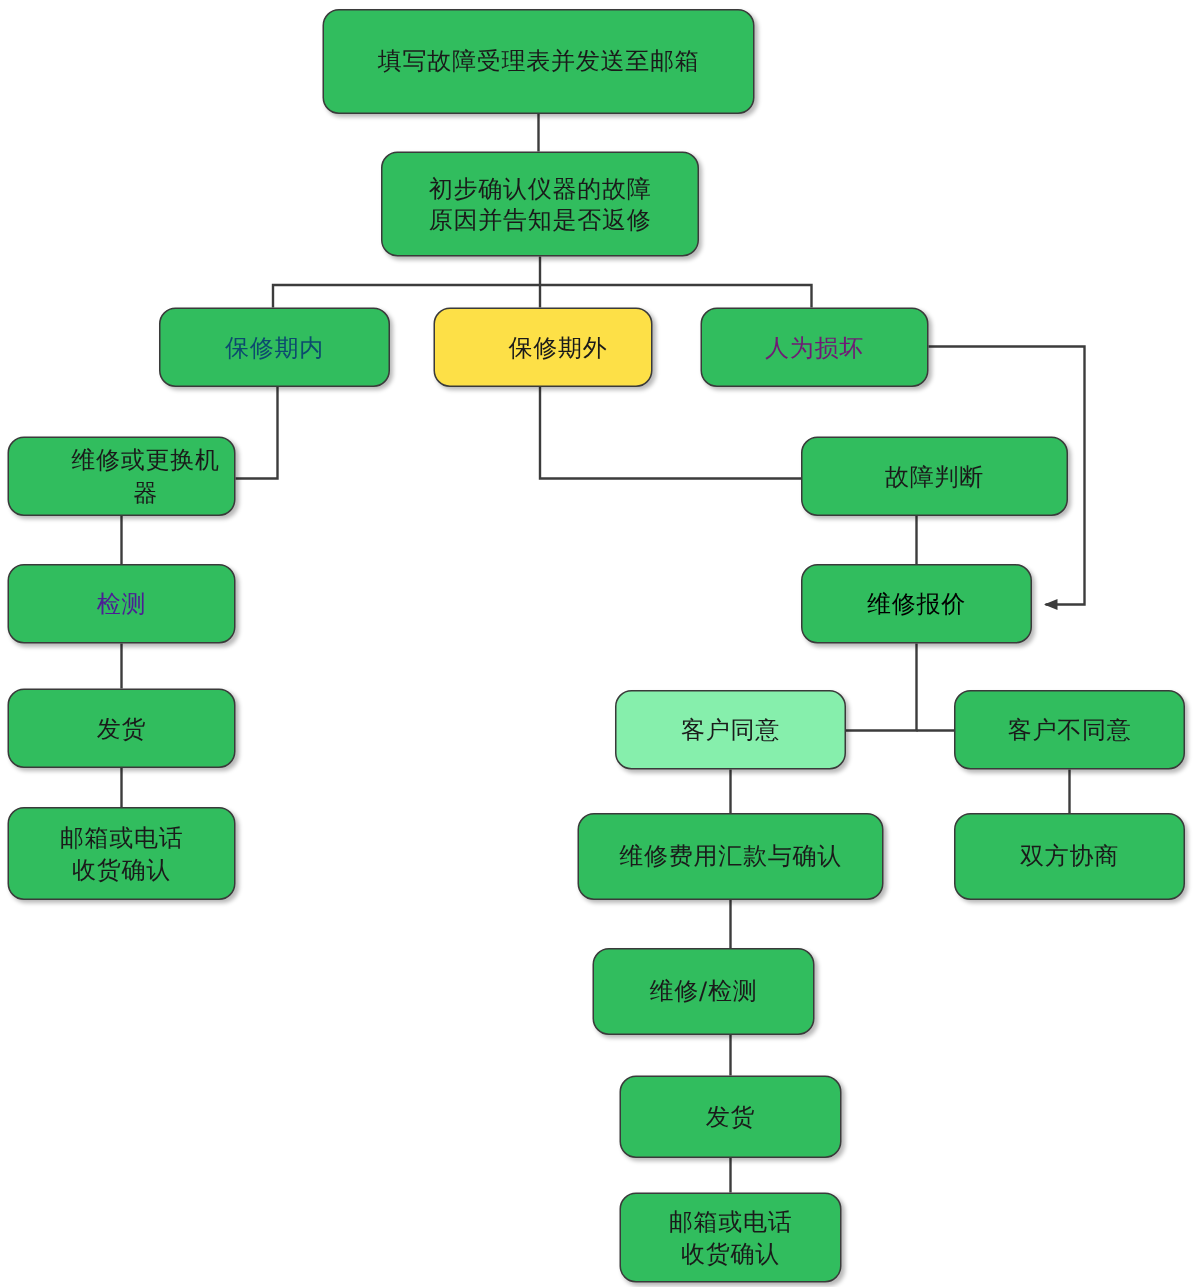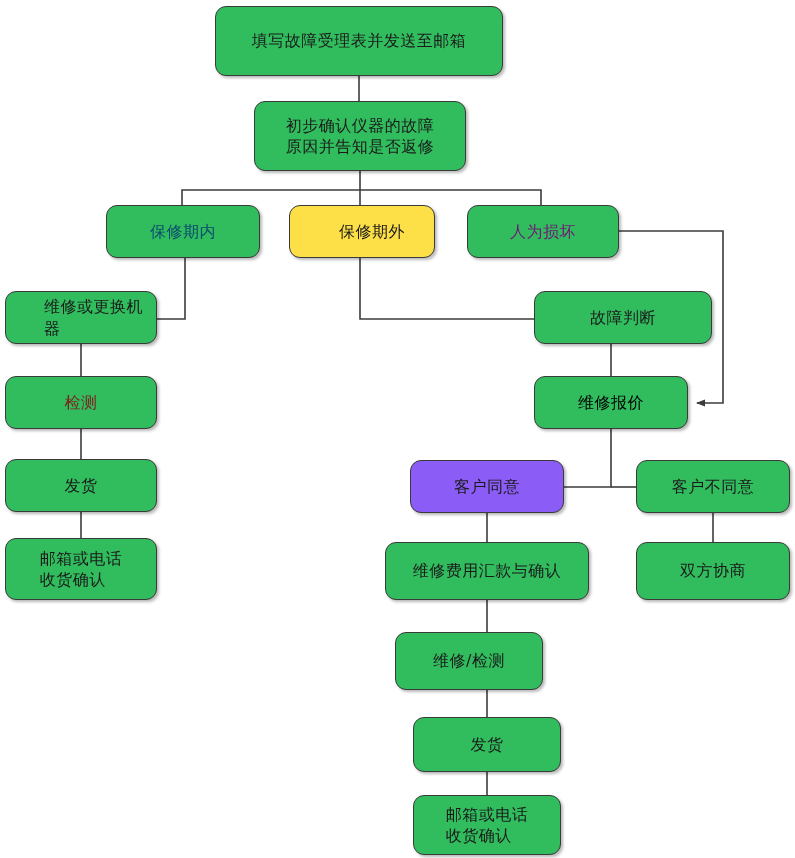--- a/index.html
+++ b/index.html
@@ -36,21 +36,21 @@
   }
   .node {
     position: absolute;
     box-sizing: border-box;
     background: #31bd5e;
     border: 1.6px solid #3a3a3a;
     border-radius: 11px;
     display: flex;
     align-items: center;
     justify-content: center;
-    text-align: left;
+    text-align: center;
     color: #1a1a1a;
     font-size: 16px;
     line-height: 1.32;
     letter-spacing: 0.5px;
     box-shadow: 2px 2px 3px rgba(0,0,0,0.28);
     z-index: 2;
   }
   .node .node-label {
     display: block;
     white-space: pre-line;
@@ -107,30 +107,30 @@
       </div>
       <div class="node" style="left: 467px; top: 205px; width: 152px; height: 53px; background: rgb(49, 189, 94); border-color: rgb(58, 58, 58); color: #701a75;">
         <span class="node-label">人为损坏</span>
       </div>
       <div class="node" style="left: 5px; top: 291px; width: 152px; height: 53px; background: rgb(49, 189, 94); border-color: rgb(58, 58, 58); color: rgb(26, 26, 26); padding-left: 32px;">
         <span class="node-label">维修或更换机器</span>
       </div>
       <div class="node" style="left: 534px; top: 291px; width: 178px; height: 53px; background: rgb(49, 189, 94); border-color: rgb(58, 58, 58); color: rgb(26, 26, 26);">
         <span class="node-label">故障判断</span>
       </div>
-      <div class="node" style="left: 5px; top: 376px; width: 152px; height: 53px; background: rgb(49, 189, 94); border-color: rgb(58, 58, 58); color: #7f1d1d;">
+      <div class="node" style="left: 5px; top: 376px; width: 152px; height: 53px; background: rgb(49, 189, 94); border-color: rgb(58, 58, 58); color: #4c1d95;">
         <span class="node-label">检测</span>
       </div>
       <div class="node" style="left: 534px; top: 376px; width: 154px; height: 53px; background: rgb(49, 189, 94); border-color: rgb(58, 58, 58); color: #000000;">
         <span class="node-label">维修报价</span>
       </div>
       <div class="node" style="left: 5px; top: 459px; width: 152px; height: 53px; background: rgb(49, 189, 94); border-color: rgb(58, 58, 58); color: rgb(26, 26, 26);">
         <span class="node-label">发货</span>
       </div>
-      <div class="node" style="left: 410px; top: 460px; width: 154px; height: 53px; background: #8b5cf6; border-color: rgb(58, 58, 58); color: rgb(26, 26, 26);">
+      <div class="node" style="left: 410px; top: 460px; width: 154px; height: 53px; background: #86efac; border-color: rgb(58, 58, 58); color: rgb(26, 26, 26);">
         <span class="node-label">客户同意</span>
       </div>
       <div class="node" style="left: 636px; top: 460px; width: 154px; height: 53px; background: rgb(49, 189, 94); border-color: rgb(58, 58, 58); color: rgb(26, 26, 26);">
         <span class="node-label">客户不同意</span>
       </div>
       <div class="node" style="left: 5px; top: 538px; width: 152px; height: 62px; background: rgb(49, 189, 94); border-color: rgb(58, 58, 58); color: rgb(26, 26, 26);">
         <span class="node-label">邮箱或电话
 收货确认</span>
       </div>
       <div class="node" style="left: 385px; top: 542px; width: 204px; height: 58px; background: rgb(49, 189, 94); border-color: rgb(58, 58, 58); color: rgb(26, 26, 26);">

